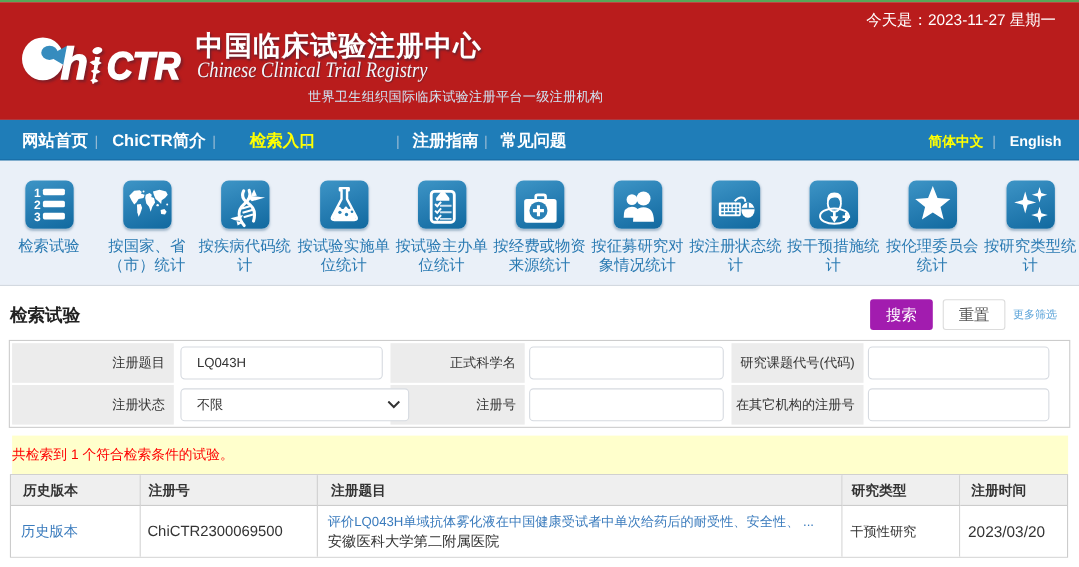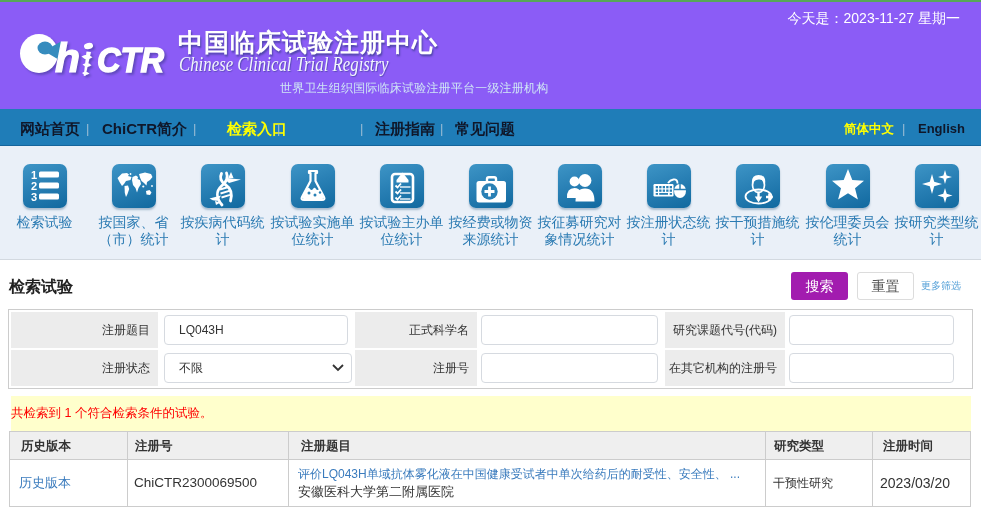--- a/index.html
+++ b/index.html
@@ -3,29 +3,29 @@
 <meta charset="utf-8">
 <style>
 * { margin:0; padding:0; box-sizing:border-box; }
 html,body { width:981px; height:515px; background:#fff; font-family:"Liberation Sans", sans-serif; overflow:hidden; }
 #page { position:relative; width:981px; height:515px; background:#fff; }
 .abs { position:absolute; }
 
 
 #green { left:0; top:0; width:981px; height:2px; background:#57a757; }
 
-#header { left:0; top:2px; width:981px; height:107px; background:#8b5cf6; }
+#header { left:0; top:2px; width:981px; height:107px; background:#b91c1c; }
 #date { right:21px; top:8px; color:#fff; font-size:14px; }
 #cntitle { left:178px; top:28px; color:#fff; font-size:25px; line-height:25px; font-weight:bold; letter-spacing:1px; font-family:"Liberation Serif", serif; text-shadow:1px 2px 2px rgba(0,40,70,.45); }
 #entitle { left:179px; top:52px; color:#f2f7fb; font-size:20px; line-height:20px; font-style:italic; font-family:"Liberation Serif", serif; transform:scaleX(0.84); transform-origin:left top; text-shadow:1px 1px 1px rgba(0,40,70,.35); }
 #who { left:280px; top:78px; color:#cfe6f5; font-size:12px; letter-spacing:0.2px; }
 
 
 #nav { left:0; top:109px; width:981px; height:37px; background:#1f7db8; border-bottom:1px solid #15659c; }
-#nav span.it { position:absolute; top:2px; line-height:36px; font-size:15px; font-weight:bold; color:#0f172a; white-space:nowrap; }
+#nav span.it { position:absolute; top:2px; line-height:36px; font-size:15px; font-weight:bold; color:#ffffff; white-space:nowrap; }
 #nav span.sep { position:absolute; top:2px; line-height:36px; font-size:13px; color:#9abcd4; }
 #nav span.on { color:#ffff00; }
 
 
 #band { left:0; top:146px; width:981px; height:114px; background:#eaf0f8; border-bottom:1px solid #d3d9e0; }
 .cell { position:absolute; top:18px; width:89px; text-align:center; }
 .ic { display:inline-block; width:44px; height:44px; border-radius:7px; background:linear-gradient(160deg,#3e95c6 0%,#2980b5 45%,#11699f 100%); box-shadow:0 2px 2px rgba(40,90,130,.35); }
 .lbl { margin-top:2px; font-size:14px; line-height:17px; color:#2a7ab2; white-space:nowrap; }
 
 
@@ -219,21 +219,21 @@
   <div class="abs" id="ftable">
     <div class="lab r1" style="left:2px;width:147px;">注册题目</div>
     <div class="lab r1" style="left:346px;width:122px;text-align:right;">正式科学名</div>
     <div class="lab r1" style="left:656px;width:120px;">研究课题代号(代码)</div>
     <div class="lab r2" style="left:2px;width:147px;">注册状态</div>
     <div class="lab r2" style="left:346px;width:122px;">注册号</div>
     <div class="lab r2" style="left:656px;width:120px;">在其它机构的注册号</div>
     <div class="inp ri1" style="left:155px;width:184px;">LQ043H</div>
     <div class="inp ri1" style="left:472px;width:177px;"></div>
     <div class="inp ri1" style="left:780px;width:165px;"></div>
-    <div class="inp ri2" style="left:155px;width:188px;">不限
+    <div class="inp ri2" style="left:155px;width:208px;">不限
       <svg id="chev" style="right:7px;top:10px;" width="12" height="8" viewBox="0 0 12 8">
           <path d="M1 1 L6 6 L11 1" fill="none" stroke="#333" stroke-width="1.8"></path>
         </svg>
     </div>
     <div class="inp ri2" style="left:472px;width:177px;"></div>
     <div class="inp ri2" style="left:780px;width:165px;"></div>
   </div>
 
   <div class="abs" id="ybar">共检索到 1 个符合检索条件的试验。</div>
 

